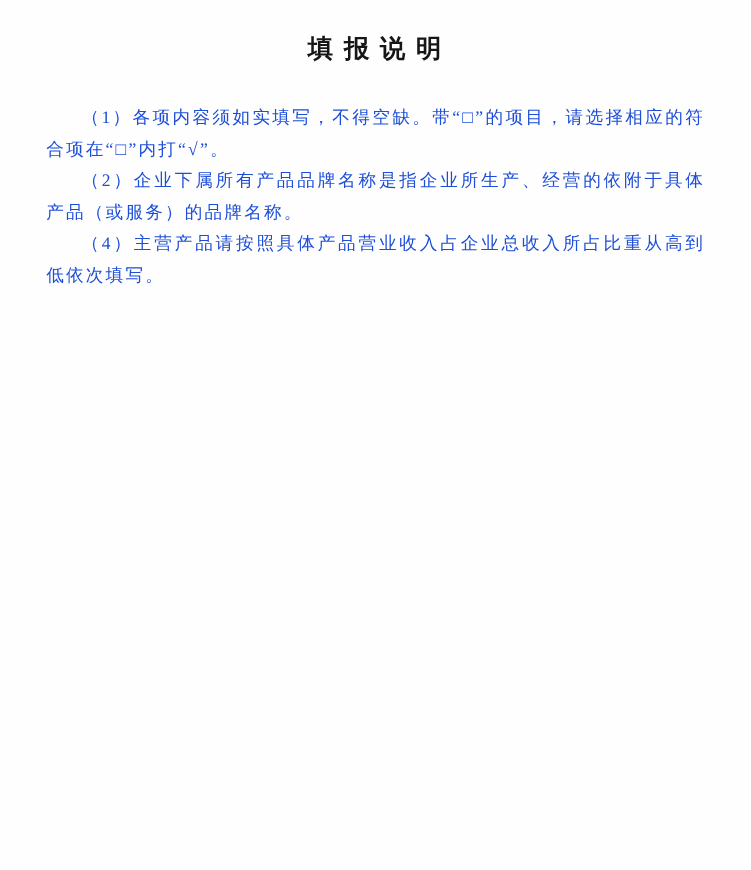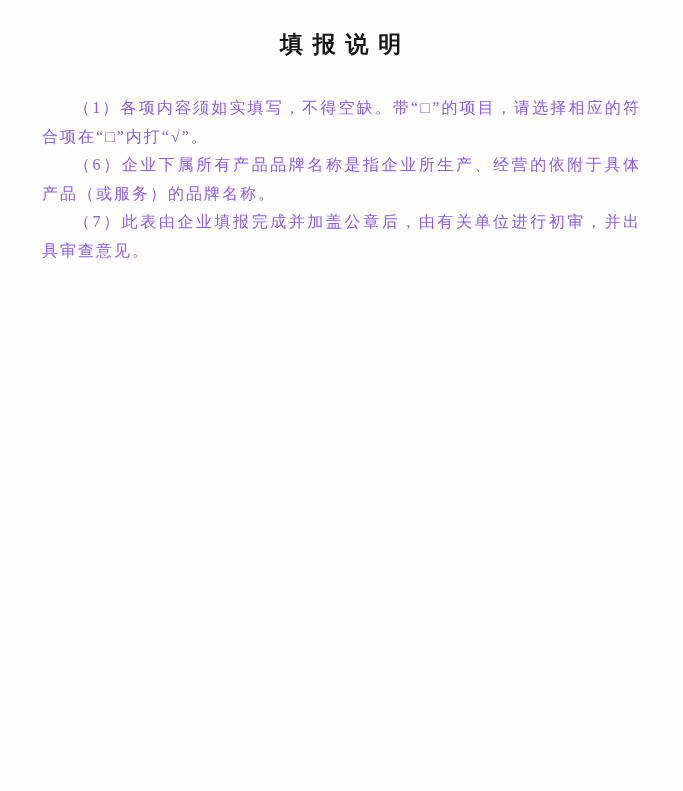--- a/index.html
+++ b/index.html
@@ -30,26 +30,26 @@
   }
   .doc-body p {
     margin: 0;
     padding: 0;
     text-indent: 2em;
     text-align: justify;
     font-size: 16px;
     line-height: 28.5px;
     letter-spacing: 2px;
     word-break: break-all;
-    color: #8b5cf6;
+    color: #1d4ed8;
   }
 </style>
 </head>
 <body>
 
 <div class="page">
   <h1 class="doc-title">填 报 说 明</h1>
   <div class="doc-body">
     <p>（1）各项内容须如实填写，不得空缺。带“□”的项目，请选择相应的符合项在“□”内打“√”。</p>
-    <p>（6）企业下属所有产品品牌名称是指企业所生产、经营的依附于具体产品（或服务）的品牌名称。</p>
-    <p>（7）此表由企业填报完成并加盖公章后，由有关单位进行初审，并出具审查意见。</p>
+    <p>（2）企业下属所有产品品牌名称是指企业所生产、经营的依附于具体产品（或服务）的品牌名称。</p>
+    <p>（4）主营产品请按照具体产品营业收入占企业总收入所占比重从高到低依次填写。</p>
   </div>
 </div>
 
 </body></html>

